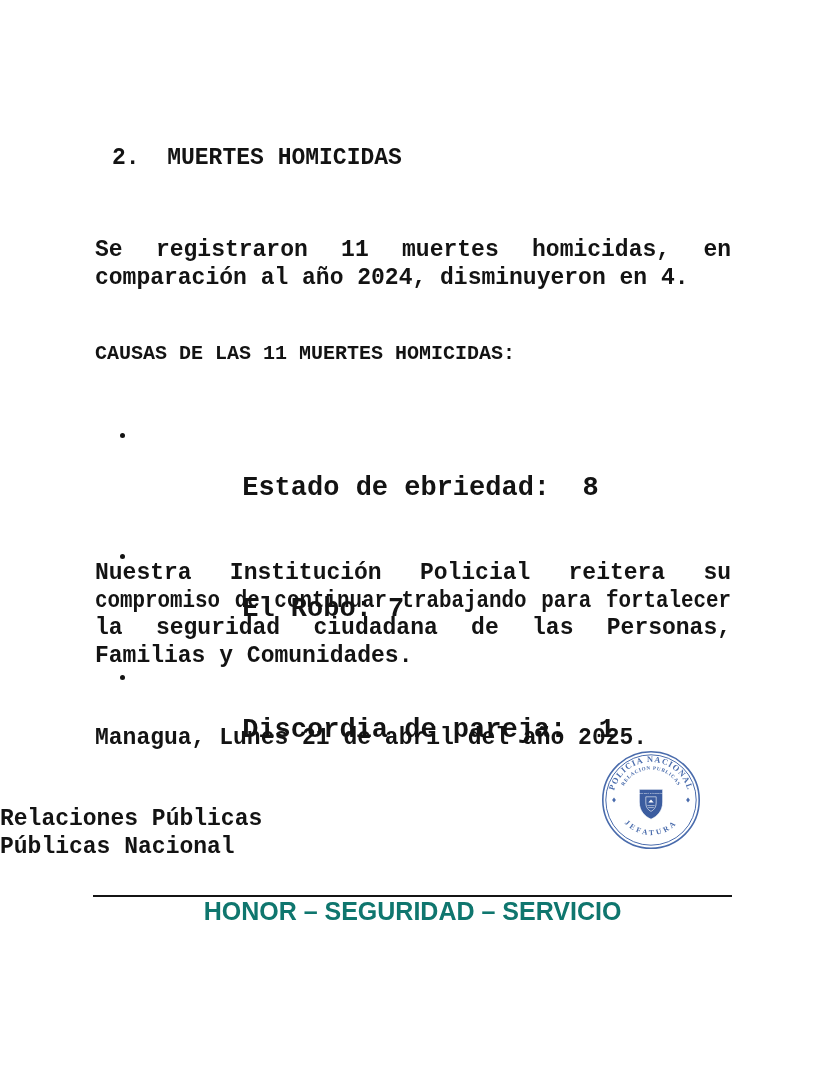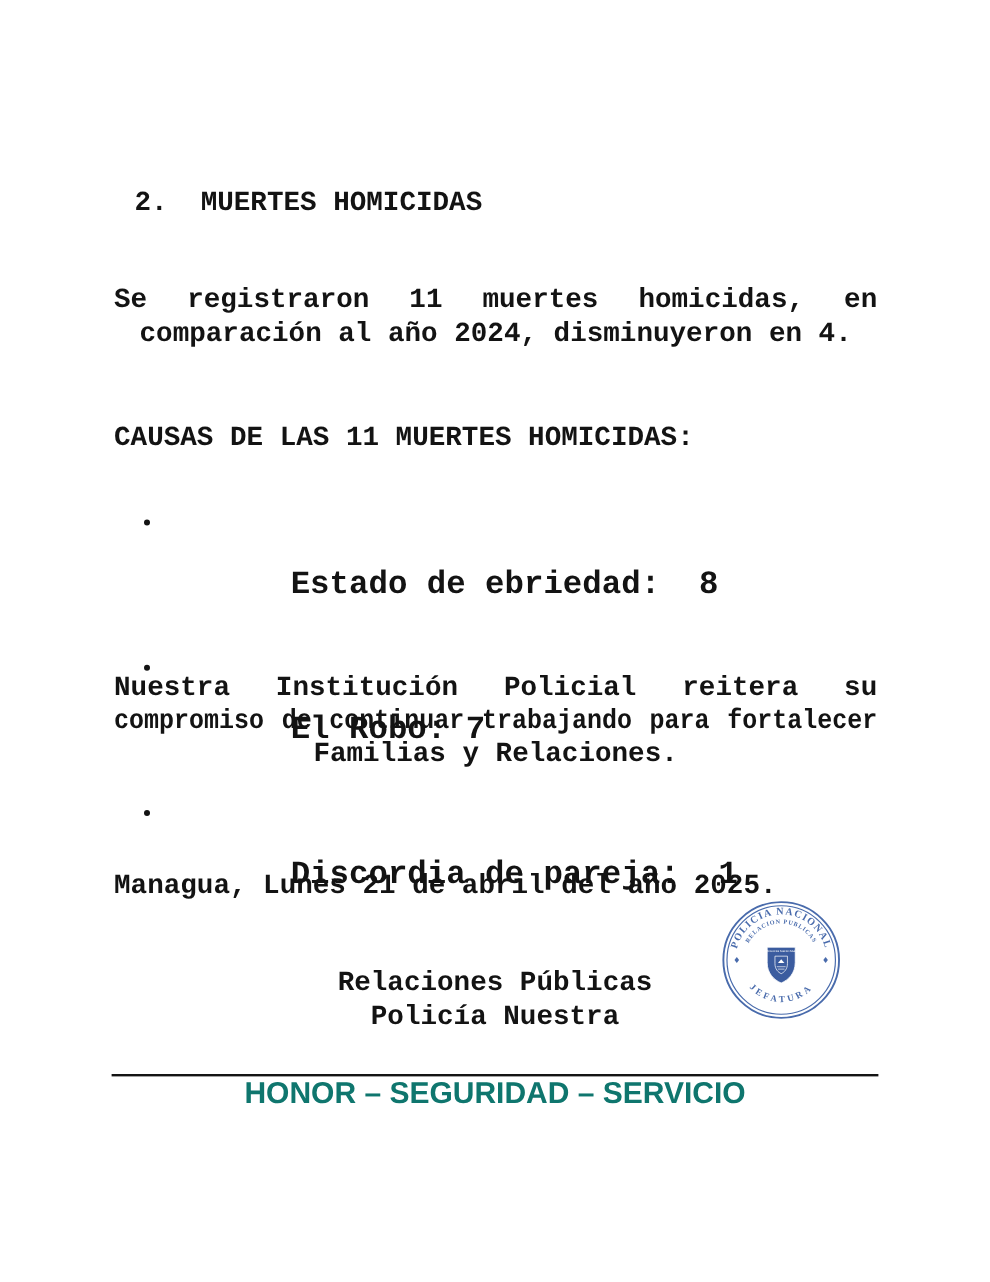--- a/index.html
+++ b/index.html
@@ -9,40 +9,40 @@
     margin:0 auto;
     background:#ffffff;
     font-family:"Liberation Mono", monospace;
     font-weight:bold;
     color:#131313;
     overflow:hidden;
   }
   .abs { position:absolute; }
 
   .heading {
-    left:112px; top:155px;
+    left:112px; top:144px;
     font-size:23px; line-height:28px;
     white-space:pre;
   }
 
   .textblock {
     left:95px; width:636px;
     font-size:23px; line-height:27.5px;
   }
   .jline { text-align:justify; text-align-last:justify; }
-  .jline.plain { text-align:center; text-align-last:auto; }
+  .jline.plain { text-align:left; text-align-last:auto; }
   .jline.condensed {
     width:702px;
     transform:scaleX(0.906);
     transform-origin:left center;
   }
 
   .causes-heading {
-    left:95px; top:351px;
-    font-size:23px; line-height:28px;
+    left:95px; top:340px;
+    font-size:20px; line-height:28px;
     white-space:pre;
   }
 
   .causes-list {
     left:95px; top:421px; width:640px;
     margin:0; padding:0; list-style:none;
     font-size:27px;
   }
   .causes-list li {
     position:relative;
@@ -59,21 +59,20 @@
 
   .dateline {
     left:95px; top:710px;
     font-size:23px; line-height:28px;
     white-space:pre;
     margin-top:14px;
   }
 
   .signature {
     left:0; top:806px; width:825px;
-    text-align:center;
     font-size:23px; line-height:27.5px;
   }
 
   .seal-wrap { left:601px; top:750px; width:100px; height:100px; opacity:0.92; }
   .seal-wrap svg { display:block; width:100%; height:100%; }
   .seal-ring-text { font-family:"Liberation Serif", serif; font-weight:bold; }
   .seal-t1 { font-size:8.4px; letter-spacing:1.1px; }
   .seal-t2 { font-size:5.1px; letter-spacing:0.7px; }
   .seal-t3 { font-size:7.6px; letter-spacing:2.6px; }
   .seal-shield-text { font-family:"Liberation Serif", serif; font-weight:bold; font-size:2.3px; letter-spacing:0.1px; }
@@ -116,21 +115,22 @@
     </li>
     <li>
       <span class="bullet-dot"></span>
       <span>Discordia de pareja:  1</span>
     </li>
   </ul>
 
   <div class="abs textblock" style="top:560px;">
     <div class="jline">Nuestra Institución Policial reitera su</div>
     <div class="jline condensed">compromiso de continuar trabajando para fortalecer</div>
-    <div class="jline plain">Familias y Relaciones.</div>
+    <div class="jline">la seguridad ciudadana de las Personas,</div>
+    <div class="jline plain">Familias y Comunidades.</div>
   </div>
 
   <div class="abs dateline">Managua, Lunes 21 de abril del año 2025.</div>
 
   <div class="abs seal-wrap">
     <svg viewBox="0 0 100 100">
       <defs>
         <path id="arcTop" d="M 12 50 A 38 38 0 0 1 88 50" fill="none"></path>
         <path id="arcInner" d="M 19.5 50 A 30.5 30.5 0 0 1 80.5 50" fill="none"></path>
         <path id="arcBottom" d="M 15 50 A 35 35 0 0 0 85 50" fill="none"></path>
@@ -160,19 +160,19 @@
         <text x="50" y="43.6" text-anchor="middle" fill="#ffffff" class="seal-shield-text">POLICIA NACIONAL</text>
         <path d="M44.8 46.8 H55.2 V53 C55.2 57.6 52.6 60.2 50 61.4 C47.4 60.2 44.8 57.6 44.8 53 Z" fill="none" stroke="#ffffff" stroke-width="0.6"></path>
         <path d="M47.3 52.6 L50 49.4 L52.7 52.6 Z" fill="#ffffff"></path>
         <path d="M46.3 55.6 H53.7 M47.2 57.6 H52.8" stroke="#ffffff" stroke-width="0.55" fill="none"></path>
       </g>
     </svg>
   </div>
 
   <div class="abs signature">
     <div>Relaciones Públicas</div>
-    <div>Policía Nuestra</div>
+    <div>Públicas Nacional</div>
   </div>
 
   <div class="abs footer-divider"></div>
   <div class="abs footer-motto">HONOR – SEGURIDAD – SERVICIO</div>
 
 </div>
 
 </body></html>

